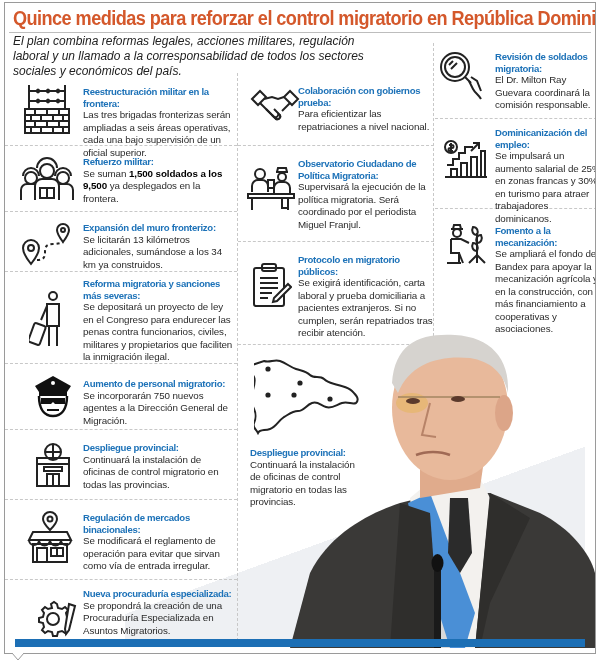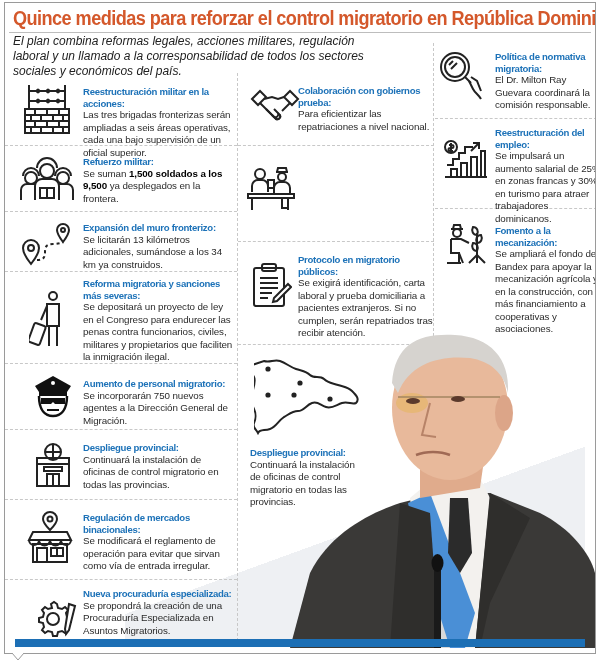--- a/index.html
+++ b/index.html
@@ -62,21 +62,21 @@
           <line x1="12" y1="38" x2="12" y2="44"></line>
             <line x1="24" y1="38" x2="24" y2="44"></line>
             <line x1="36" y1="38" x2="36" y2="44"></line>
           <line x1="8" y1="44" x2="8" y2="50"></line>
             <line x1="18" y1="44" x2="18" y2="50"></line>
             <line x1="30" y1="44" x2="30" y2="50"></line>
             <line x1="40" y1="44" x2="40" y2="50"></line>
         </svg>
       </div>
       <div class="txt" style="left:78px;top:13px;width:154px;">
-        <div class="h">Reestructuración militar en la acciones:</div>
+        <div class="h">Reestructuración militar en la frontera:</div>
         <div class="b">Las tres brigadas fronterizas serán ampliadas a seis áreas operativas, cada una bajo supervisión de un oficial superior.</div>
       </div>
     </div>
 
     <div class="item" style="height:66px;">
       <div class="icon" style="left:14px;top:8px;">
         <svg width="56" height="48" viewBox="0 0 56 48" fill="none" stroke="#222" stroke-width="2">
           <path d="M4 22a8 8 0 0 1 16 0"></path>
             <circle cx="12" cy="24" r="6"></circle>
             <path d="M2 46v-10a6 6 0 0 1 6-6h8a6 6 0 0 1 6 6v10"></path>
@@ -225,20 +225,24 @@
           <path d="M30 6h12M31 6l1-4h8l1 4"></path>
             <circle cx="36" cy="11" r="4"></circle>
             <path d="M28 28v-6a6 6 0 0 1 6-6h4a6 6 0 0 1 6 6v6"></path>
           <rect x="22" y="14" width="6" height="8"></rect>
           <path d="M2 28h46v4H2z"></path>
             <line x1="6" y1="32" x2="6" y2="44"></line>
             <line x1="42" y1="32" x2="42" y2="44"></line>
             <rect x="36" y="32" width="6" height="10"></rect>
         </svg>
       </div>
+      <div class="txt" style="left:60px;top:12px;width:136px;">
+        <div class="h">Observatorio Ciudadano de Política Migratoria:</div>
+        <div class="b">Supervisará la ejecución de la política migratoria. Será coordinado por el periodista Miguel Franjul.</div>
+      </div>
     </div>
 
     <div class="item" style="height:103px;">
       <div class="icon" style="left:14px;top:20px;">
         <svg width="40" height="46" viewBox="0 0 40 46" fill="none" stroke="#222" stroke-width="2">
           <rect x="2" y="6" width="30" height="38" rx="2"></rect>
             <rect x="10" y="2" width="14" height="7" rx="2"></rect>
           <line x1="8" y1="16" x2="26" y2="16"></line>
             <line x1="8" y1="21" x2="26" y2="21"></line>
             <line x1="8" y1="26" x2="26" y2="26"></line>
@@ -277,42 +281,42 @@
         <svg width="48" height="50" viewBox="0 0 48 50" fill="none" stroke="#222" stroke-width="2">
           <circle cx="16" cy="16" r="14"></circle>
             <circle cx="16" cy="16" r="10"></circle>
           <path d="M10 14l4-4M12 18l6-6"></path>
           <path d="M26 26l6 6"></path>
             <path d="M30 30l4 8c2 4 6 6 8 10"></path>
             <path d="M32 26l6 4 4 10"></path>
         </svg>
       </div>
       <div class="txt" style="left:60px;top:12px;width:104px;">
-        <div class="h">Política de normativa migratoria:</div>
+        <div class="h">Revisión de soldados migratoria:</div>
         <div class="b">El Dr. Milton Ray Guevara coordinará la comisión responsable.</div>
       </div>
     </div>
 
     <div class="item" style="height:90px;">
       <div class="icon" style="left:8px;top:20px;">
         <svg width="44" height="40" viewBox="0 0 44 40" fill="none" stroke="#222" stroke-width="2">
           <circle cx="8" cy="8" r="6"></circle>
             <path d="M8 4v8M6 6h3a1.5 1.5 0 0 1 0 3H7a1.5 1.5 0 0 0 0 3h3"></path>
           <path d="M4 26h6v-6h6v-6h6v-6h8"></path>
             <path d="M30 4l6 0 0 6"></path>
             <path d="M36 4l-8 8"></path>
           <rect x="8" y="30" width="6" height="8"></rect>
             <rect x="18" y="24" width="6" height="14"></rect>
             <rect x="28" y="18" width="6" height="20"></rect>
             <rect x="38" y="12" width="4" height="26"></rect>
           <line x1="2" y1="38" x2="44" y2="38"></line>
         </svg>
       </div>
       <div class="txt" style="left:60px;top:8px;width:106px;">
-        <div class="h">Reestructuración del empleo:</div>
+        <div class="h">Dominicanización del empleo:</div>
         <div class="b">Se impulsará un aumento salarial de 25% en zonas francas y 30% en turismo para atraer trabajadores dominicanos.</div>
       </div>
     </div>
 
     <div class="item" style="height:110px;border-bottom:none;">
       <div class="icon" style="left:10px;top:14px;">
         <svg width="44" height="42" viewBox="0 0 44 42" fill="none" stroke="#222" stroke-width="2">
           <path d="M6 6h12M8 6l1-4h6l1 4"></path>
             <circle cx="12" cy="10" r="4"></circle>
           <path d="M6 16h10l8 4"></path>

